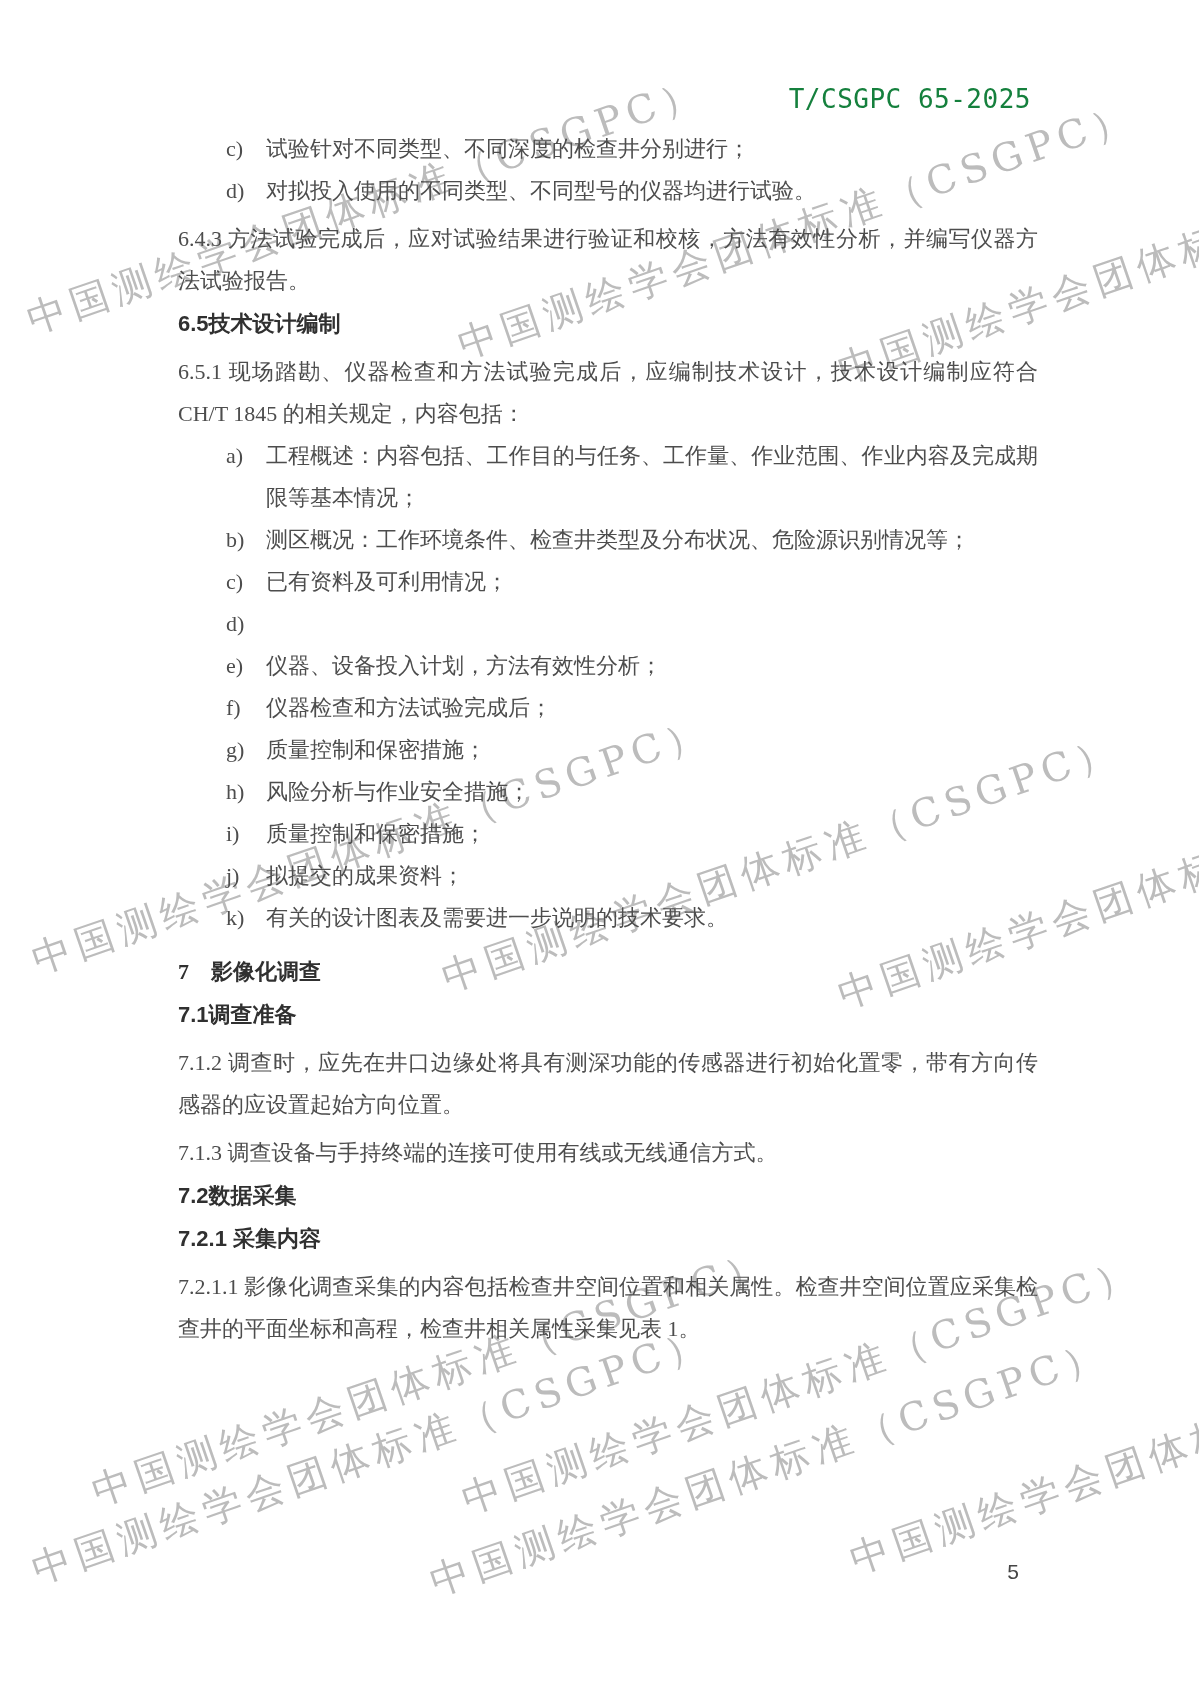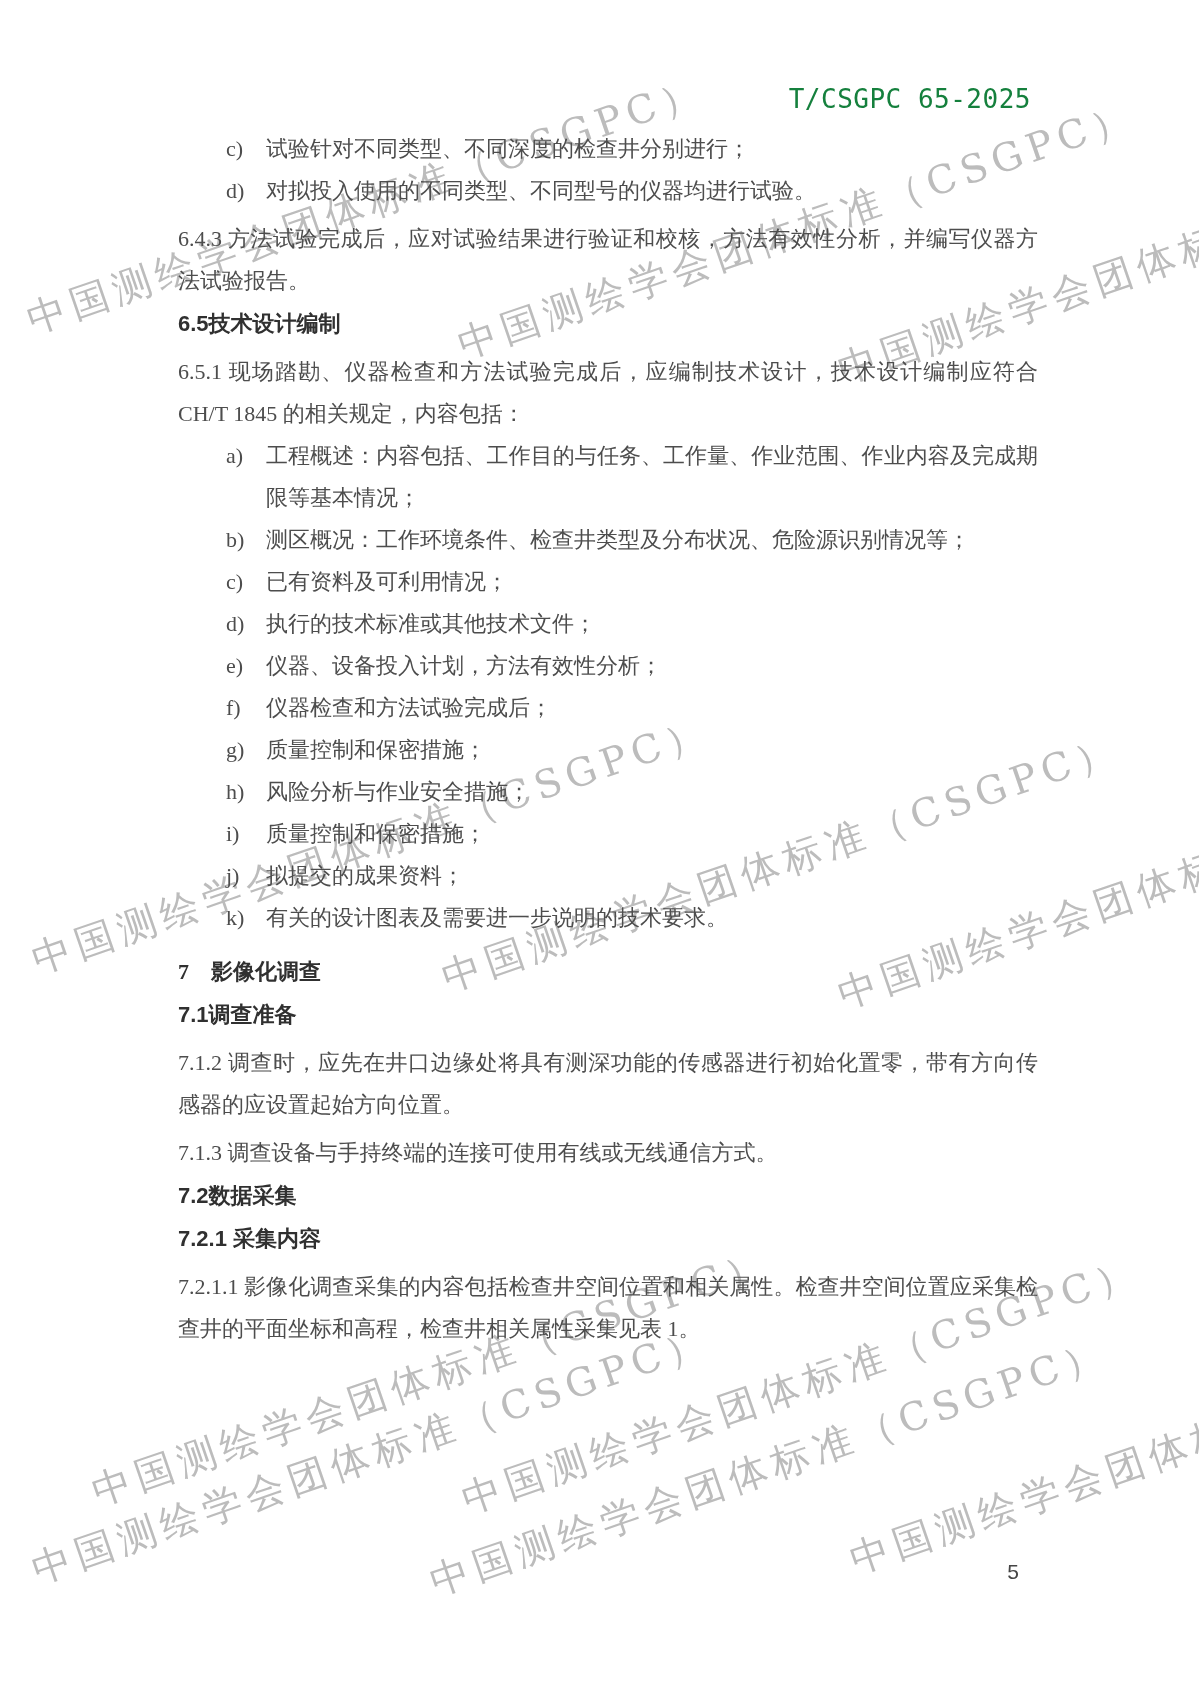--- a/index.html
+++ b/index.html
@@ -127,21 +127,20 @@
     <div class="li">
       <span class="marker">b)</span>
       <span class="litxt">测区概况：工作环境条件、检查井类型及分布状况、危险源识别情况等；</span>
     </div>
     <div class="li">
       <span class="marker">c)</span>
       <span class="litxt">已有资料及可利用情况；</span>
     </div>
     <div class="li">
       <span class="marker">d)</span>
-      <span class="litxt">执行的技术标准或其他技术文件；</span>
     </div>
     <div class="li">
       <span class="marker">e)</span>
       <span class="litxt">仪器、设备投入计划，方法有效性分析；</span>
     </div>
     <div class="li">
       <span class="marker">f)</span>
       <span class="litxt">仪器检查和方法试验完成后；</span>
     </div>
     <div class="li">

